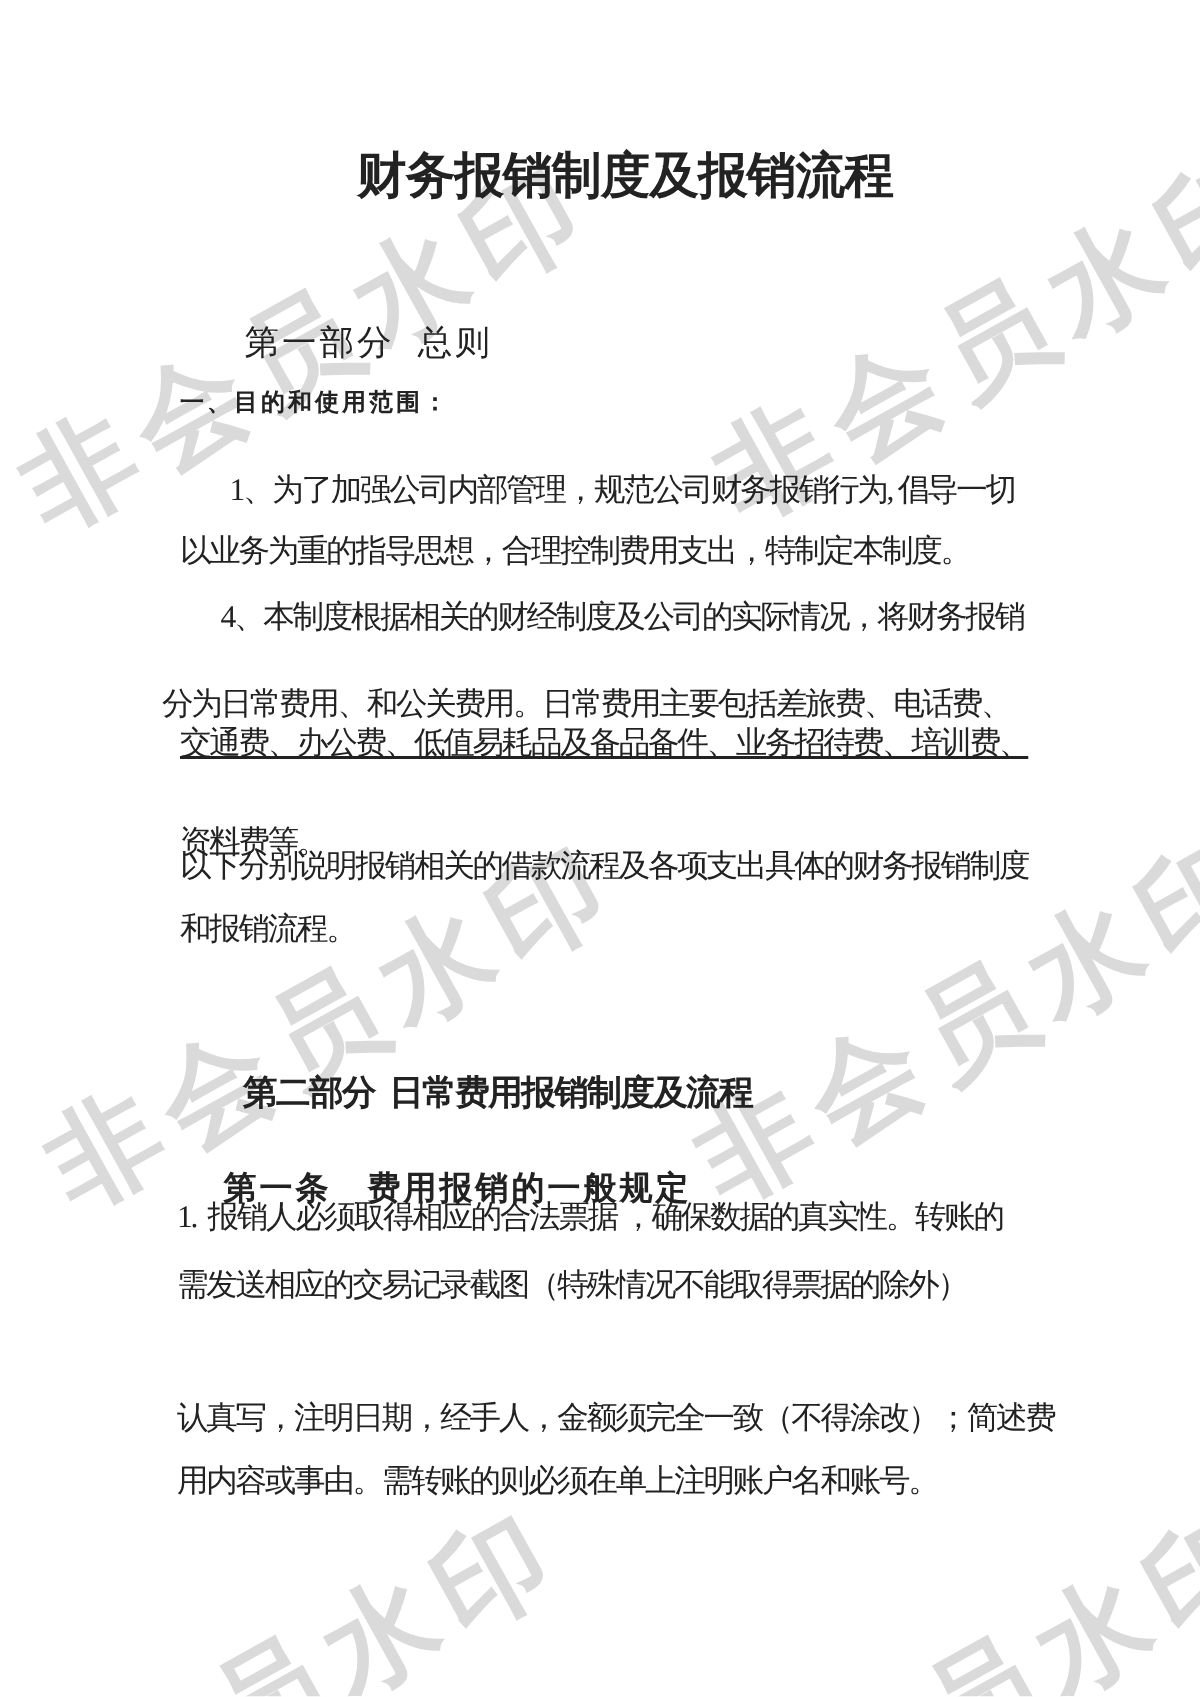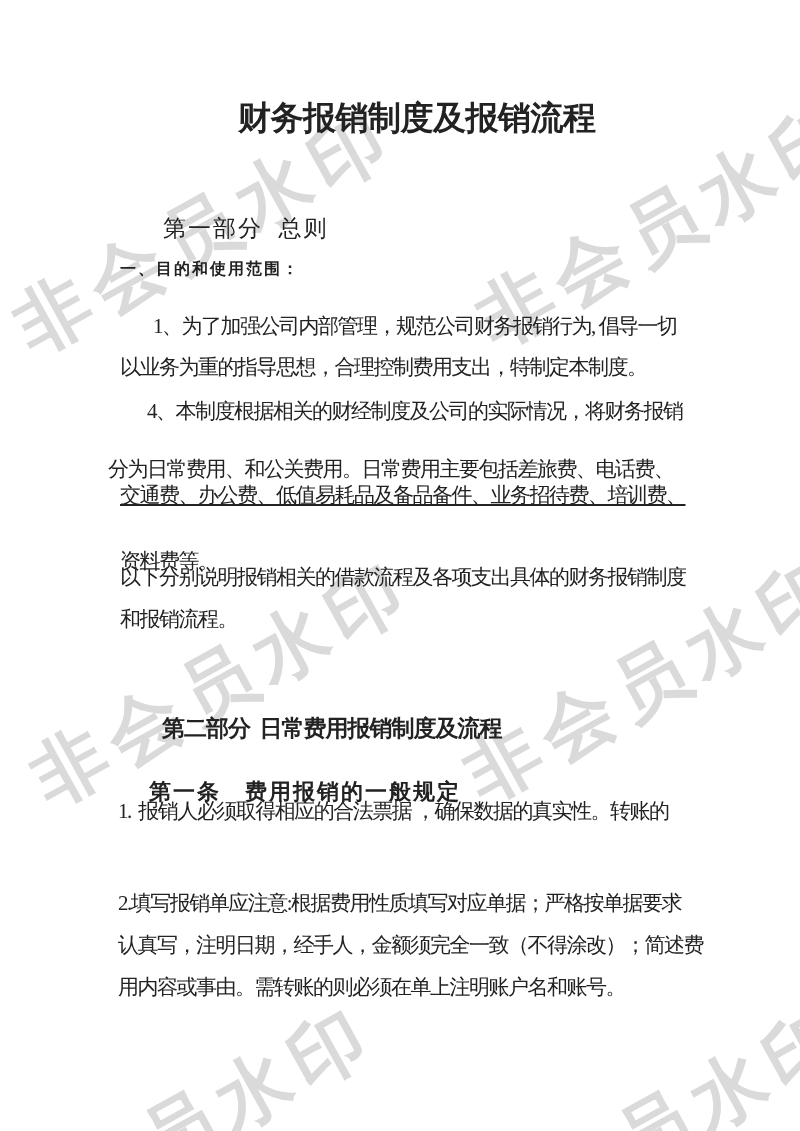--- a/index.html
+++ b/index.html
@@ -93,18 +93,18 @@
   <div class="line body-line p3l1">以下分别说明报销相关的借款流程及各项支出具体的财务报销制度</div>
   <div class="line body-line p3l2">和报销流程。</div>
 
   <div class="line h-part2">第二部分  日常费用报销制度及流程</div>
 
   <div class="line h-article">
     <span>第一条</span><span class="article-gap"></span><span>费用报销的一般规定</span>
   </div>
 
   <div class="line body-line i1l1">1.  报销人必须取得相应的合法票据 ，确保数据的真实性。转账的</div>
+  <div class="line body-line i1l2">需发送相应的交易记录截图（特殊情况不能取得票据的除外）</div>
 
-  <div class="line body-line i2l1">2.填写报销单应注意:根据费用性质填写对应单据；严格按单据要求</div>
   <div class="line body-line i2l2">认真写，注明日期，经手人，金额须完全一致（不得涂改）；简述费</div>
   <div class="line body-line i2l3">用内容或事由。需转账的则必须在单上注明账户名和账号。</div>
 
 </div>
 
 </body></html>

